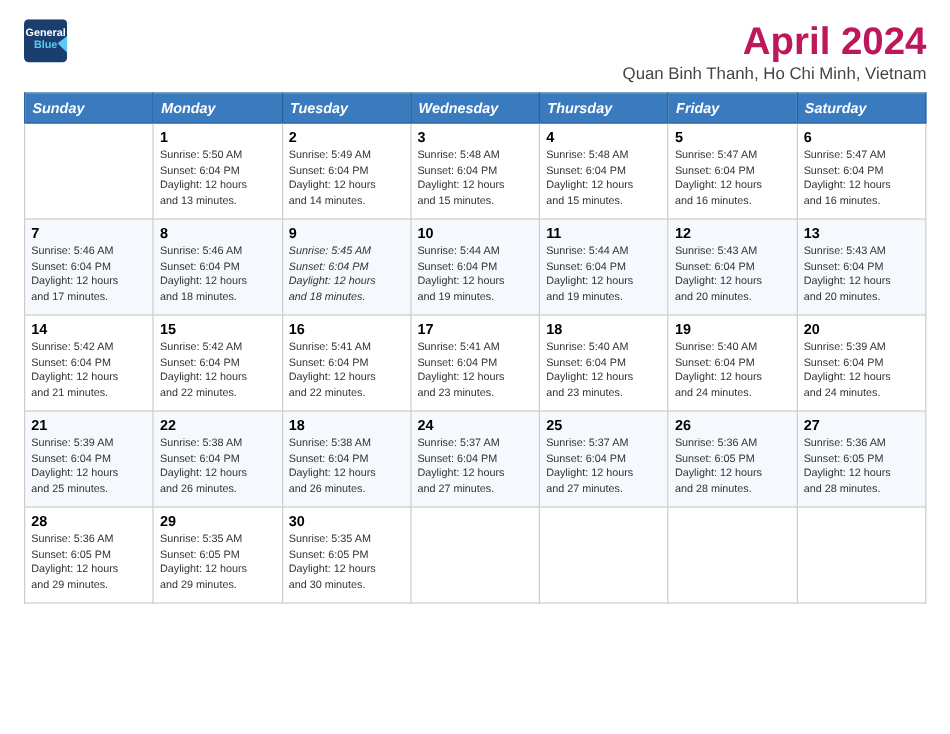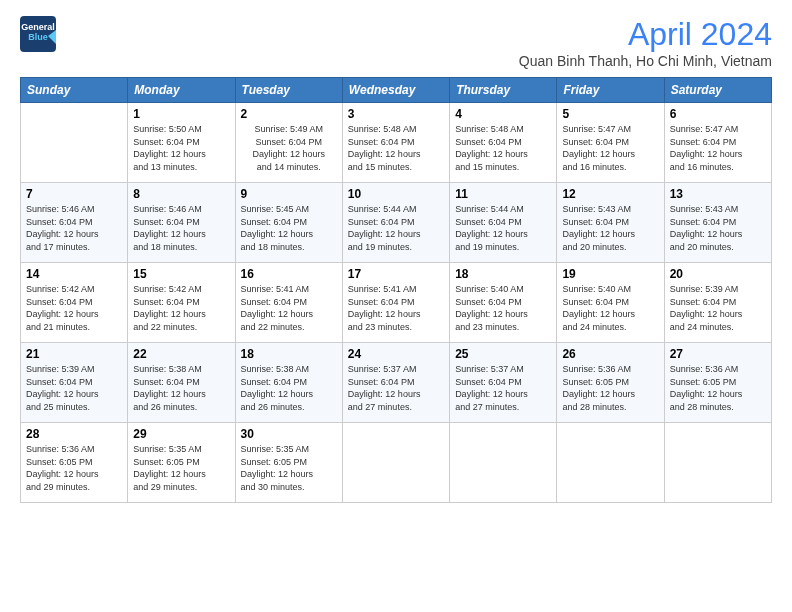--- a/index.html
+++ b/index.html
@@ -24,22 +24,22 @@
     .logo {
       display: flex;
       flex-direction: column;
       align-items: flex-start;
     }
     .title-block {
       text-align: right;
     }
     .month-title {
       font-size: 32px;
-      font-weight: normal;
-      color: #3b82f6;
+      font-weight: bold;
+      color: #be185d;
     }
     .location {
       font-size: 14px;
       color: #444;
       margin-left: 12px;
     }
     .calendar {
       width: 100%;
       border-collapse: collapse;
       font-size: 10px;
@@ -121,21 +121,21 @@
           <td class="empty"></td>
           <td>
             <span class="day-num">1</span>
             <div class="day-info" style="white-space: pre-line;">Sunrise: 5:50 AM
 Sunset: 6:04 PM
 Daylight: 12 hours
 and 13 minutes.</div>
           </td>
           <td>
             <span class="day-num">2</span>
-            <div class="day-info" style="white-space: pre-line; text-align: center;">Sunrise: 5:49 AM
+            <div class="day-info" style="white-space: pre-line;">Sunrise: 5:49 AM
 Sunset: 6:04 PM
 Daylight: 12 hours
 and 14 minutes.</div>
           </td>
           <td>
             <span class="day-num">3</span>
             <div class="day-info" style="white-space: pre-line;">Sunrise: 5:48 AM
 Sunset: 6:04 PM
 Daylight: 12 hours
 and 15 minutes.</div>
@@ -172,21 +172,21 @@
           </td>
           <td>
             <span class="day-num">8</span>
             <div class="day-info" style="white-space: pre-line;">Sunrise: 5:46 AM
 Sunset: 6:04 PM
 Daylight: 12 hours
 and 18 minutes.</div>
           </td>
           <td>
             <span class="day-num">9</span>
-            <div class="day-info" style="white-space: pre-line;">Sunrise: 5:45 AM
+            <div class="day-info" style="white-space: pre-line; font-style: italic;">Sunrise: 5:45 AM
 Sunset: 6:04 PM
 Daylight: 12 hours
 and 18 minutes.</div>
           </td>
           <td>
             <span class="day-num">10</span>
             <div class="day-info" style="white-space: pre-line;">Sunrise: 5:44 AM
 Sunset: 6:04 PM
 Daylight: 12 hours
 and 19 minutes.</div>

